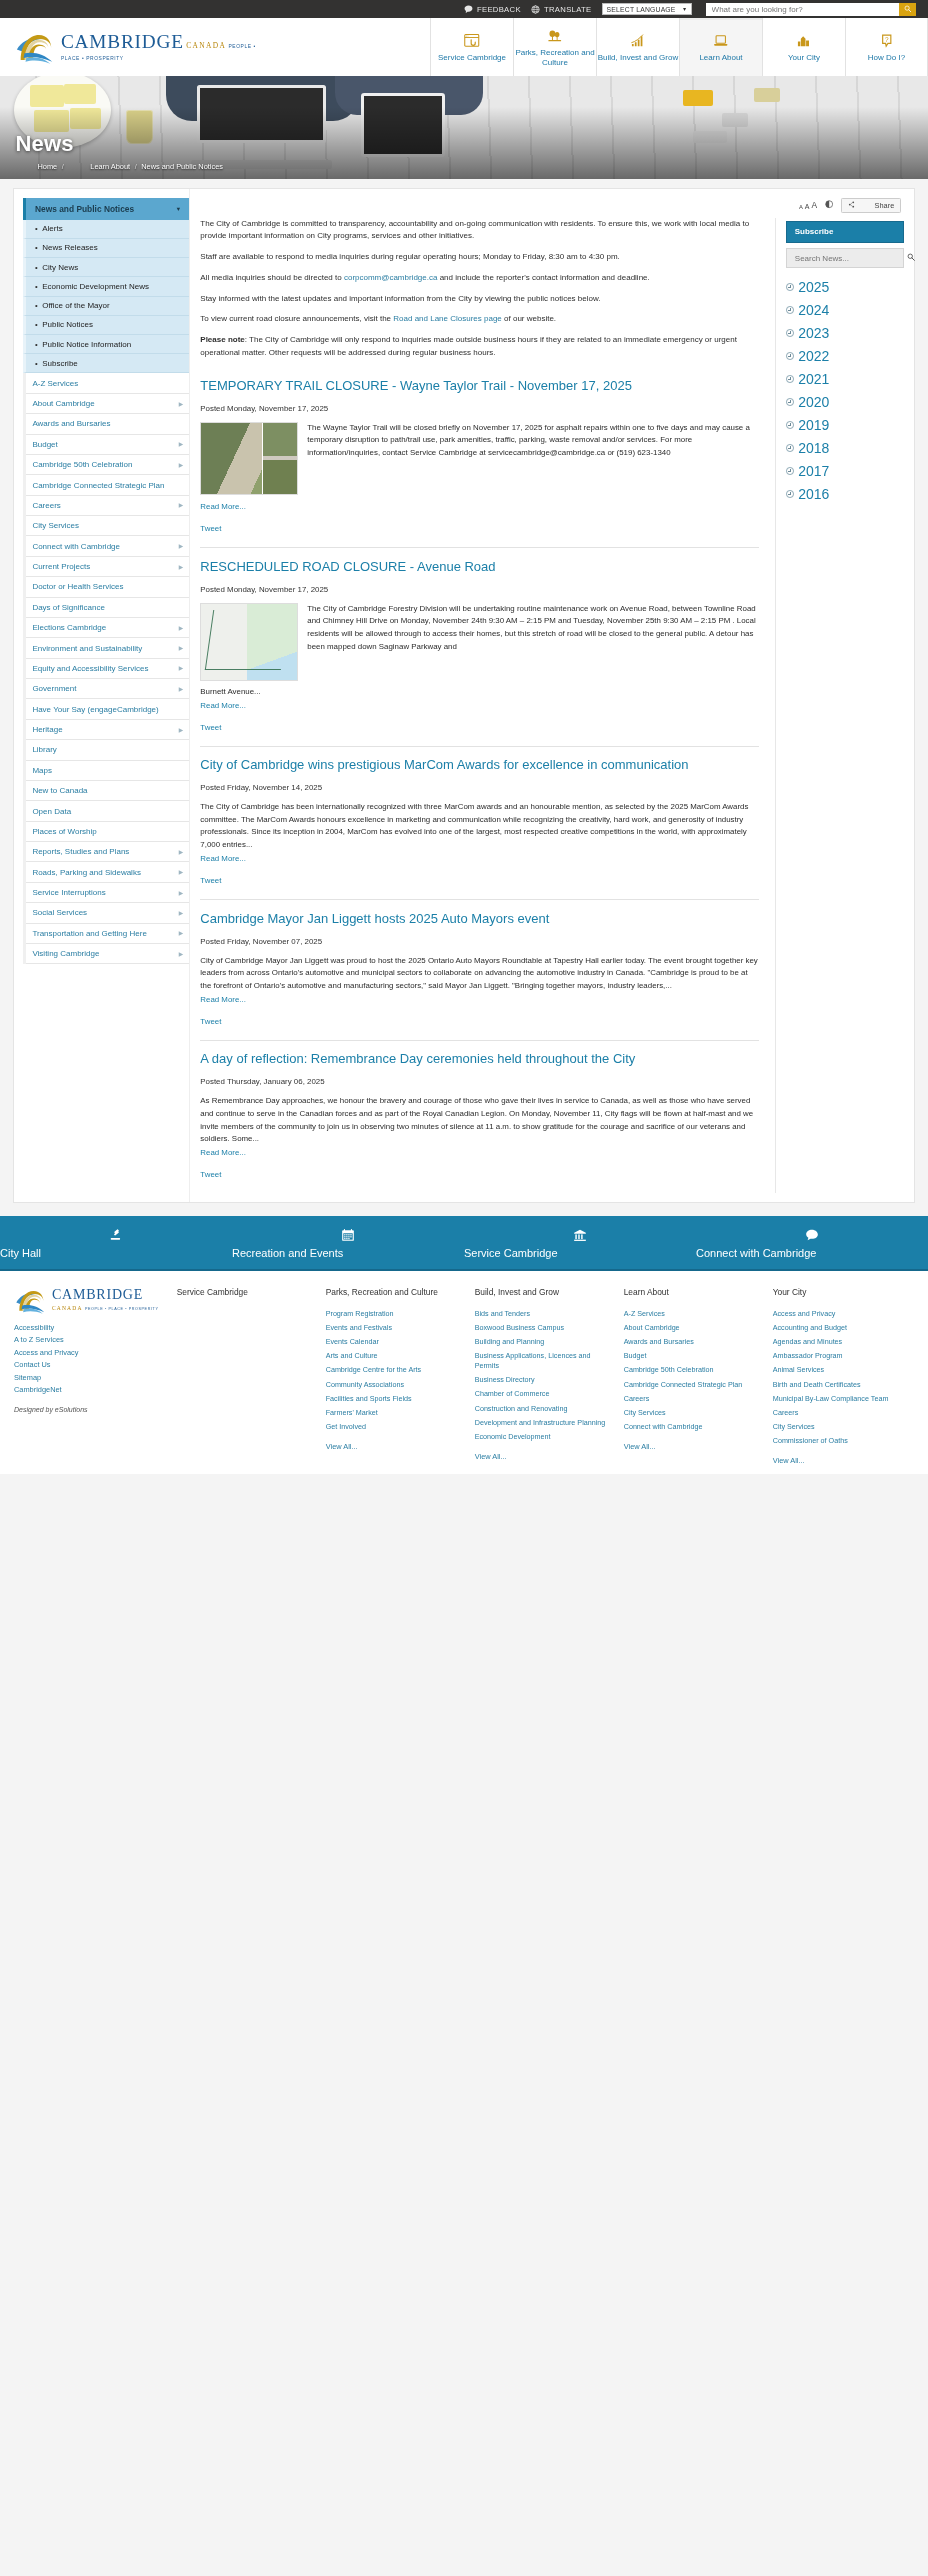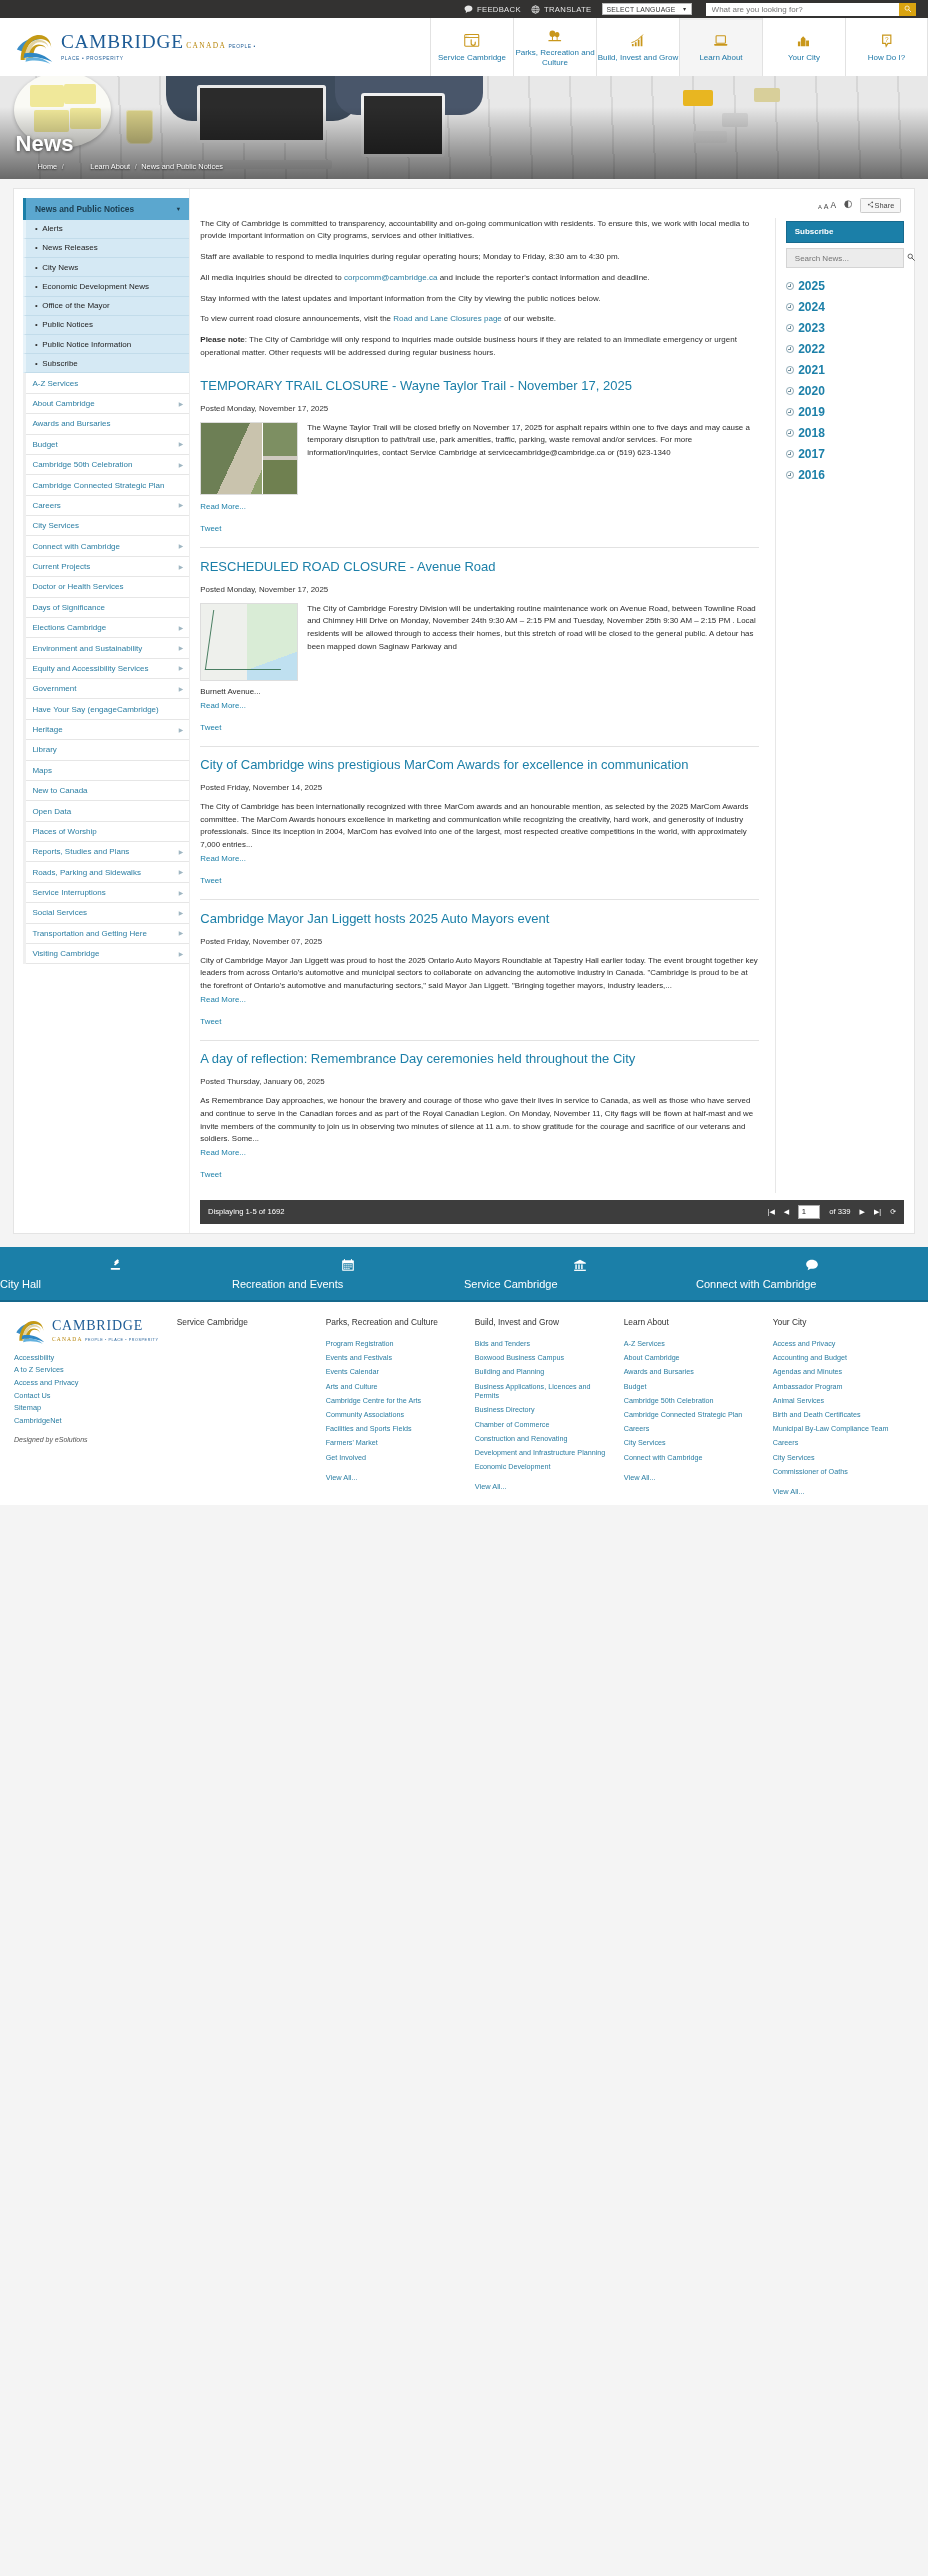--- a/index.html
+++ b/index.html
@@ -81,21 +81,21 @@
   .sb-list li { border-bottom:0.6px solid #e6e6e6; padding:5.2px 10.3px 5.2px 6.4px; font-size:8px; position:relative; }
   .sb-list li a { color:#2b7ea3; }
   .sb-list li .arrow { position:absolute; right:5.8px; top:50%; transform:translateY(-50%); color:#9fb6c2; font-size:5.8px; }
 
   
   .main { flex:1; padding:7.7px 10.3px 0 10.3px; border-left:0.6px solid #eee; min-width:0; }
   .main-tools { display:flex; justify-content:flex-end; align-items:center; gap:7.7px; padding:1.3px 2.6px 5.2px 0; }
   .aaa { display:flex; align-items:flex-end; gap:1.9px; color:#444; }
   .aaa span:nth-child(1){font-size:5.8px;} .aaa span:nth-child(2){font-size:7px;} .aaa span:nth-child(3){font-size:8.4px;}
   .tool-ico { color:#555; font-size:8.4px; }
-  .share-btn { border:0.6px solid #ccc; background:#f6f6f6; padding:1.9px 5.8px; font-size:7.4px; color:#444; display:flex; gap:1px; align-items:center; border-radius:1.3px;}
+  .share-btn { border:0.6px solid #ccc; background:#f6f6f6; padding:1.9px 5.8px; font-size:7.4px; color:#444; display:flex; gap:20px; align-items:center; border-radius:1.3px;}
 
   .content-cols { display:flex; gap:11.6px; }
   .col-left { flex:1; min-width:0; padding-right:3.9px; }
   .col-right { width:129px; flex:none; border-left:0.6px solid #e7e7e7; padding-left:10.3px; padding-top:2.6px; }
 
   .intro p { margin:0 0 8.4px 0; font-size:8px; line-height:1.55; color:#2e2e2e; }
   .intro a { color:#2b7ea3; }
 
   .art { padding-top:10.3px; border-top:0.6px solid #e2e2e2; margin-top:2.6px; }
   .art:first-child { border-top:none; }
@@ -121,21 +121,21 @@
   
   .subscribe-btn { background:#1b7fa8; color:#fff; font-size:8px; font-weight:bold; padding:5.8px 7.7px; border:0.6px solid #176a8e; }
   .news-search { margin-top:4.5px; background:#ececec; border:0.6px solid #d4d4d4; display:flex; align-items:center; padding:3.9px 5.8px; }
   .news-search input { border:none; background:transparent; flex:1; font-size:8px; color:#555; font-family:"Liberation Sans", sans-serif; outline:none; }
   .yr-list { list-style:none; margin:10.3px 0 0 0; padding:0; }
   .yr-list li { display:flex; align-items:center; gap:4.5px; margin-bottom:7px; }
   .plus-ic { width:7.7px; height:7.7px; border:0.6px solid #8aa6b3; border-radius:50%; position:relative; flex:none; }
   .plus-ic:before, .plus-ic:after { content:""; position:absolute; background:#6d8a98; }
   .plus-ic:before { left:1.3px; right:1.3px; top:3.2px; height:0.6px; }
   .plus-ic:after { top:1.3px; bottom:1.3px; left:3.2px; width:0.6px; }
-  .yr-list a { font-size:12px; color:#1b7fa8; font-weight:bold; }
+  .yr-list a { font-size:14px; color:#1b7fa8; font-weight:normal; }
 
   
   .pager { background:#3d3d3d; color:#fff; display:flex; align-items:center; justify-content:space-between; padding:5.2px 7.7px; margin-top:6.4px; font-size:7.7px; }
   .pager-right { display:flex; align-items:center; gap:9px; }
   .pager-btn { color:#fff; font-size:7px; }
   .pager-input { width:22px; background:#fff; color:#222; border:0.6px solid #aaa; font-size:7.7px; padding:1.3px 2.6px; text-align:left; font-family:"Liberation Sans", sans-serif;}
   .pager-of { font-size:7.7px; }
 
   
   .quick { background:#1b7fa8; display:flex; margin-top:13px; }
@@ -511,32 +511,20 @@
                 <a href="#">2017</a>
               </li>
               <li>
                 <span class="plus-ic"></span>
                 <a href="#">2016</a>
               </li>
             </ul>
         </div>
       </div>
 
-      <div class="pager">
-        <span>Displaying 1-5 of 1692</span>
-        <span class="pager-right">
-          <span class="pager-btn">|◀</span>
-          <span class="pager-btn">◀</span>
-          <input class="pager-input" value="1" style="">
-          <span class="pager-of">of 339</span>
-          <span class="pager-btn">▶</span>
-          <span class="pager-btn">▶|</span>
-          <span class="pager-btn">⟳</span>
-        </span>
-      </div>
       <div style="height:9px"></div>
     </main>
   </div>
 </div>
 
 <div class="quick">
   <a class="qi" href="#">
     <span class="qicon">
       <svg viewBox="0 0 24 24" width="14" height="14">
           <rect x="3" y="17" width="16" height="3" rx="1" fill="#fff"></rect>

